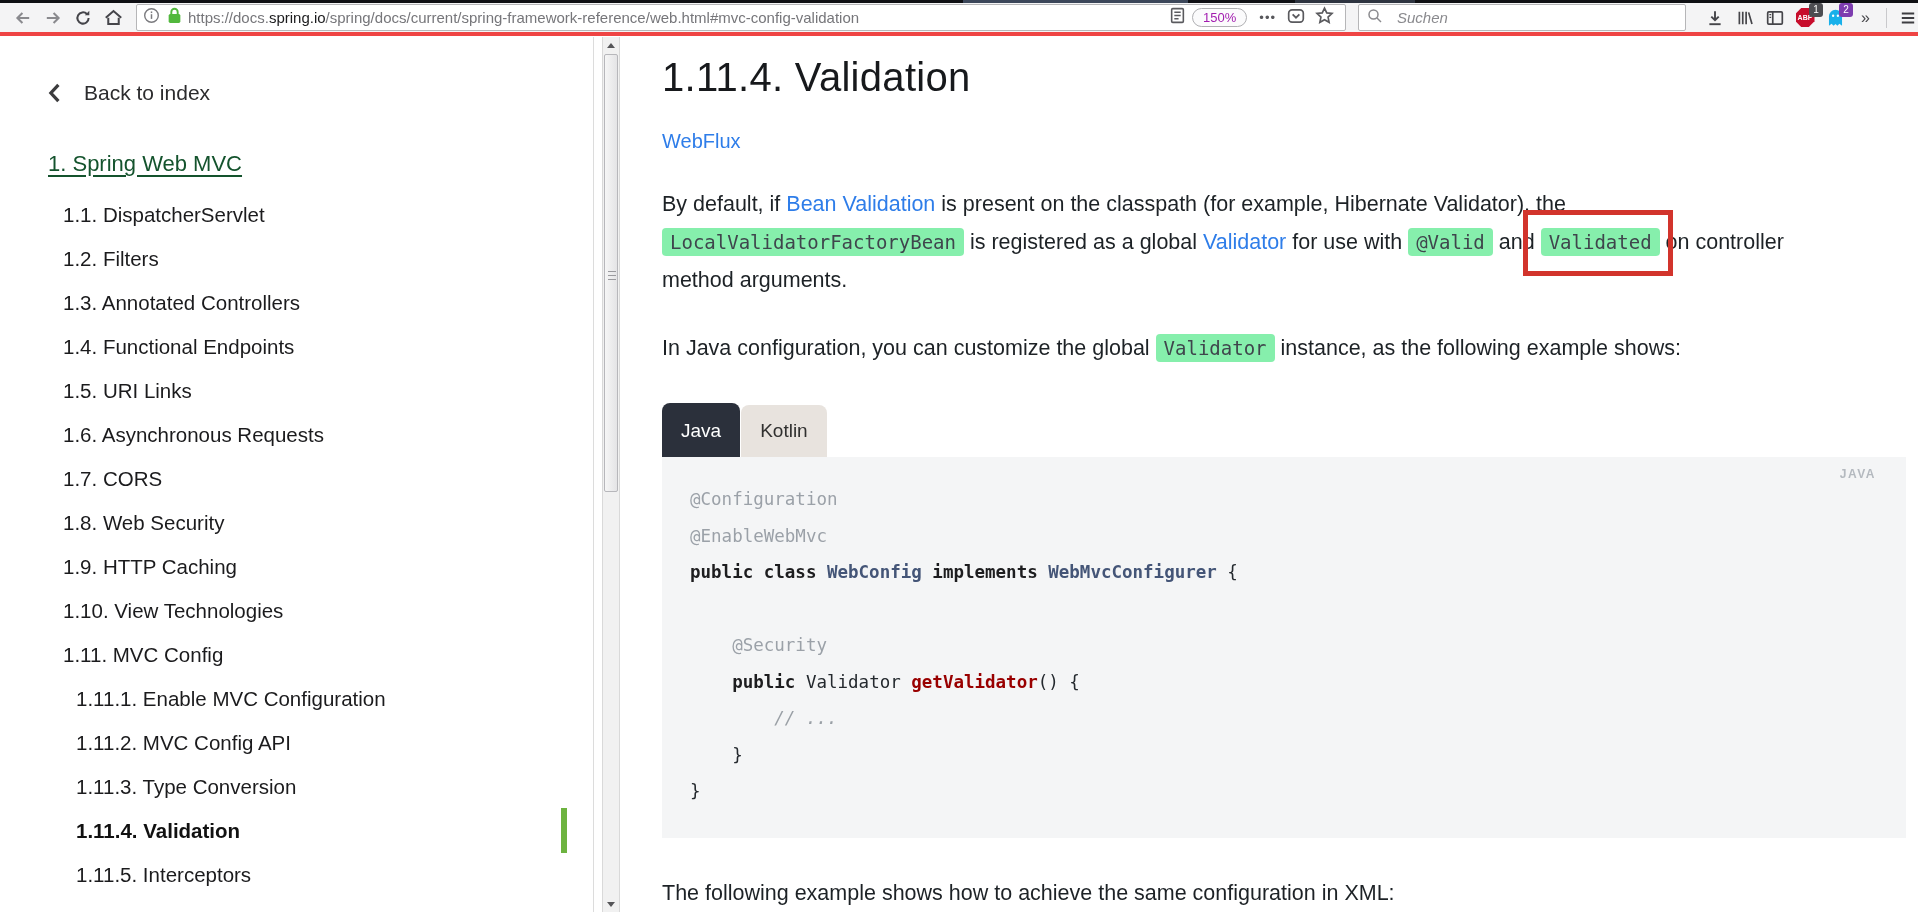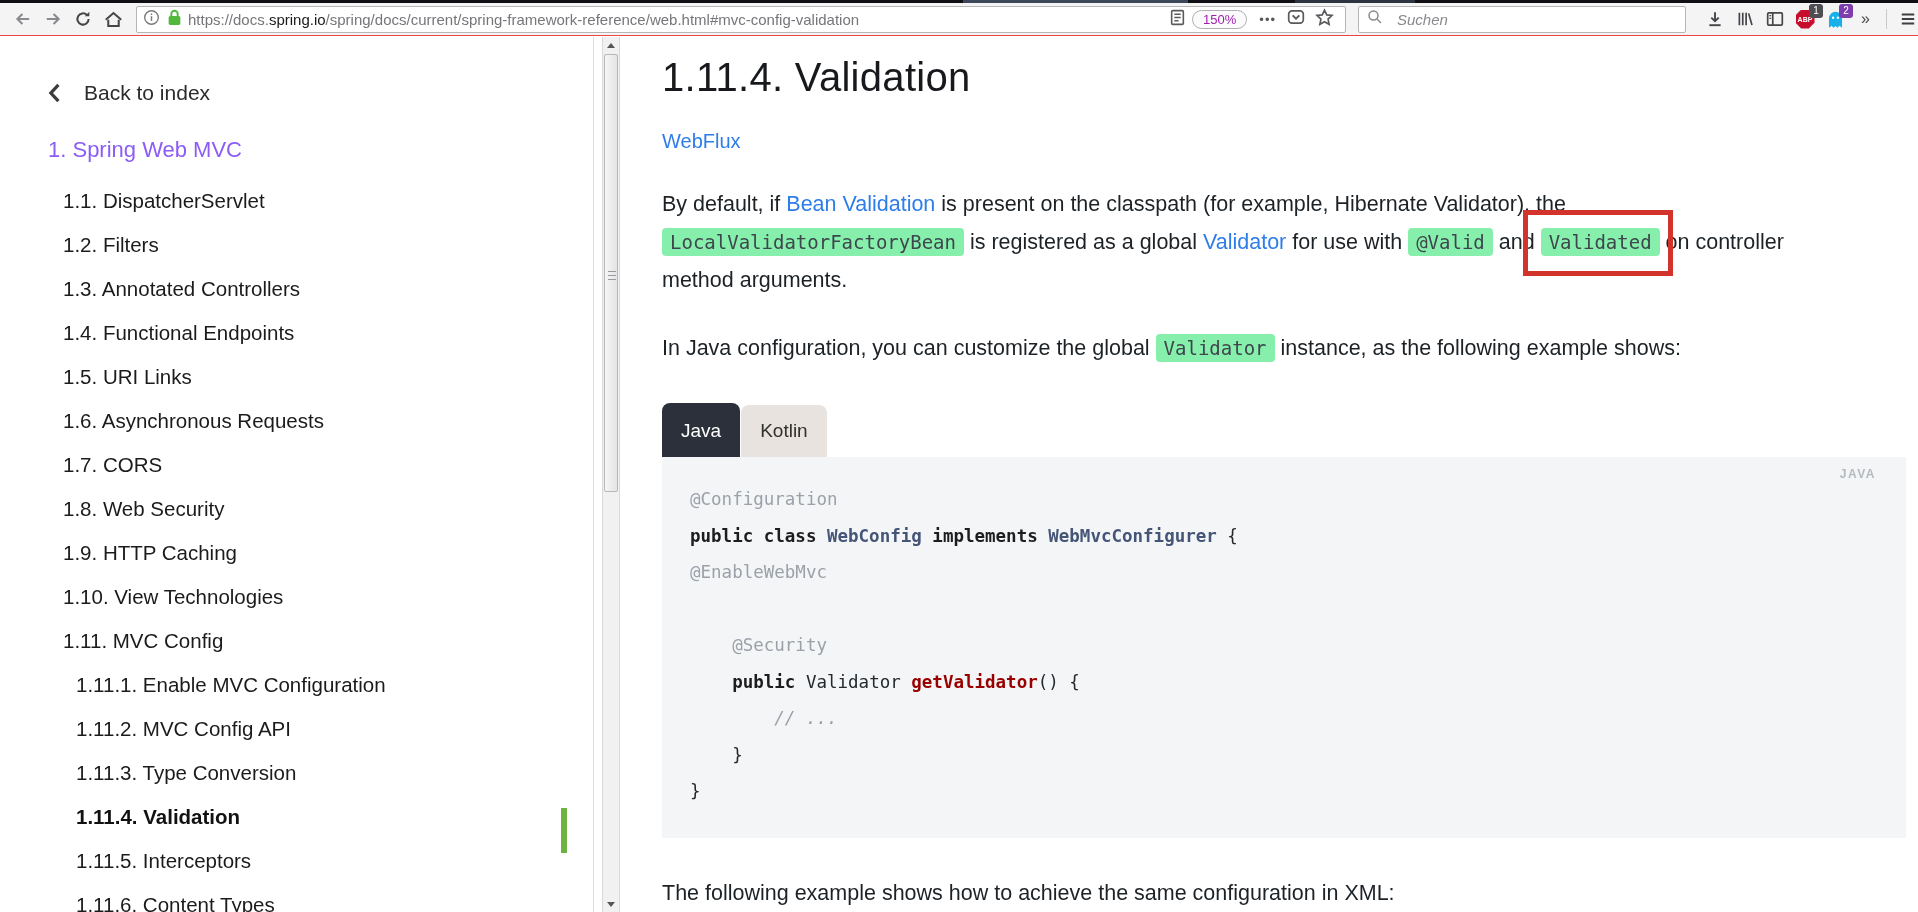--- a/index.html
+++ b/index.html
@@ -6,21 +6,21 @@
   html,body { width:1918px; height:912px; overflow:hidden; background:#fff;
     font-family:"Liberation Sans","DejaVu Sans",sans-serif; }
 
   
   .tabstrip { position:absolute; top:0; left:0; width:1918px; height:3px; background:#0f1014; }
   .tabstrip .seg1 { position:absolute; left:963px; width:225px; height:3px; background:#3c475a; }
   .tabstrip .seg2 { position:absolute; left:1295px; width:120px; height:3px; background:#2e3440; }
 
   
   .toolbar { position:absolute; top:3px; left:0; width:1918px; height:33px; background:#f4f4f5;
-    border-bottom:1px solid #ef4444; display:flex; align-items:center; }
+    border-bottom:4px solid #ef4444; display:flex; align-items:center; }
   .tbtn { width:30px; height:28px; display:flex; align-items:center; justify-content:center; border-radius:2px; flex:0 0 auto; }
   .tbtn svg { display:block; }
   .sep { width:1px; height:20px; background:#c9c9cc; margin:0 6px; flex:0 0 auto; }
 
   .urlbar { position:relative; margin-left:8px; width:1210px; height:27px; background:#fff;
     border:1px solid #b6b6b8; border-radius:2px; display:flex; align-items:center; padding:0 6px; flex:0 0 auto; }
   .urltext { font-size:15px; color:#76767a; margin-left:6px; white-space:nowrap; overflow:hidden; flex:1 1 auto; }
   .urltext .dom { color:#1b1b1d; }
   .zoompill { border:1px solid #b0b0b3; border-radius:11px; background:#fbfbfc; color:#a21caf;
     font-size:13px; padding:1px 10px; margin:0 6px; flex:0 0 auto; }
@@ -43,22 +43,22 @@
   .chev2 { font-size:16px; color:#48484c; letter-spacing:-1px; }
 
   
   .app { position:absolute; top:37px; left:16px; width:1918px; height:875px; display:flex; }
 
   
   .sidebar { position:relative; width:578px; height:100%; border-right:1px solid #dcdcdc;
     padding:44px 0 0 30px; overflow:hidden; flex:0 0 auto; }
   .backrow { display:flex; align-items:center; color:#2c2c2e; font-size:21px; }
   .backrow svg { margin-right:22px; }
-  .tocroot { display:inline-block; margin:32px 0 0 2px; font-size:22px; color:#8b5cf6;
-    text-underline-offset:4px; }
+  .tocroot { display:inline-block; margin:46px 0 0 2px; font-size:22px; color:#14532d;
+    text-decoration:underline; text-underline-offset:4px; }
   .toclist { margin-top:16px; }
   .toc-item { font-size:20.5px; color:#1b1b1d; height:44px; line-height:44px; white-space:nowrap; }
   .toc-item.lvl2 { padding-left:17px; }
   .toc-item.lvl3 { padding-left:30px; }
   .toc-item.active { font-weight:bold; color:#111; }
   .activebar { position:absolute; left:545px; top:771px; width:6px; height:45px; background:#6db33f; }
 
   
   .sidescroll { position:relative; width:26px; height:100%; flex:0 0 auto; }
   .sb-track { position:absolute; right:0; top:0; width:18px; height:100%; background:#f1f1f1;
@@ -282,22 +282,22 @@
 
     <div class="tabs">
       <div class="tab active">Java</div>
       <div class="tab idle">Kotlin</div>
     </div>
 
     <div class="codeblock">
       <div class="codelang">JAVA</div>
       <div id="codelines">
           <div class="cl"><span class="tok-ann">@Configuration</span></div>
+          <div class="cl"><span class="tok-ann">@EnableWebMvc</span></div>
           <div class="cl"><span class="tok-kw">public class </span><span class="tok-cls">WebConfig</span><span class="tok-pl"> </span><span class="tok-kw">implements</span><span class="tok-pl"> </span><span class="tok-cls">WebMvcConfigurer</span><span class="tok-pl"> {</span></div>
-          <div class="cl"><span class="tok-ann">@EnableWebMvc</span></div>
           <div class="cl">&nbsp;</div>
           <div class="cl"><span class="tok-ann">    @Security</span></div>
           <div class="cl"><span class="tok-pl">    </span><span class="tok-kw">public</span><span class="tok-pl"> Validator </span><span class="tok-fn">getValidator</span><span class="tok-pl">() {</span></div>
           <div class="cl"><span class="tok-pl">        </span><span class="tok-cmt">// ...</span></div>
           <div class="cl"><span class="tok-pl">    }</span></div>
           <div class="cl"><span class="tok-pl">}</span></div>
         </div>
     </div>
 
     <p class="para p3"><span>The following example shows how to achieve the same configuration in XML:</span></p>

